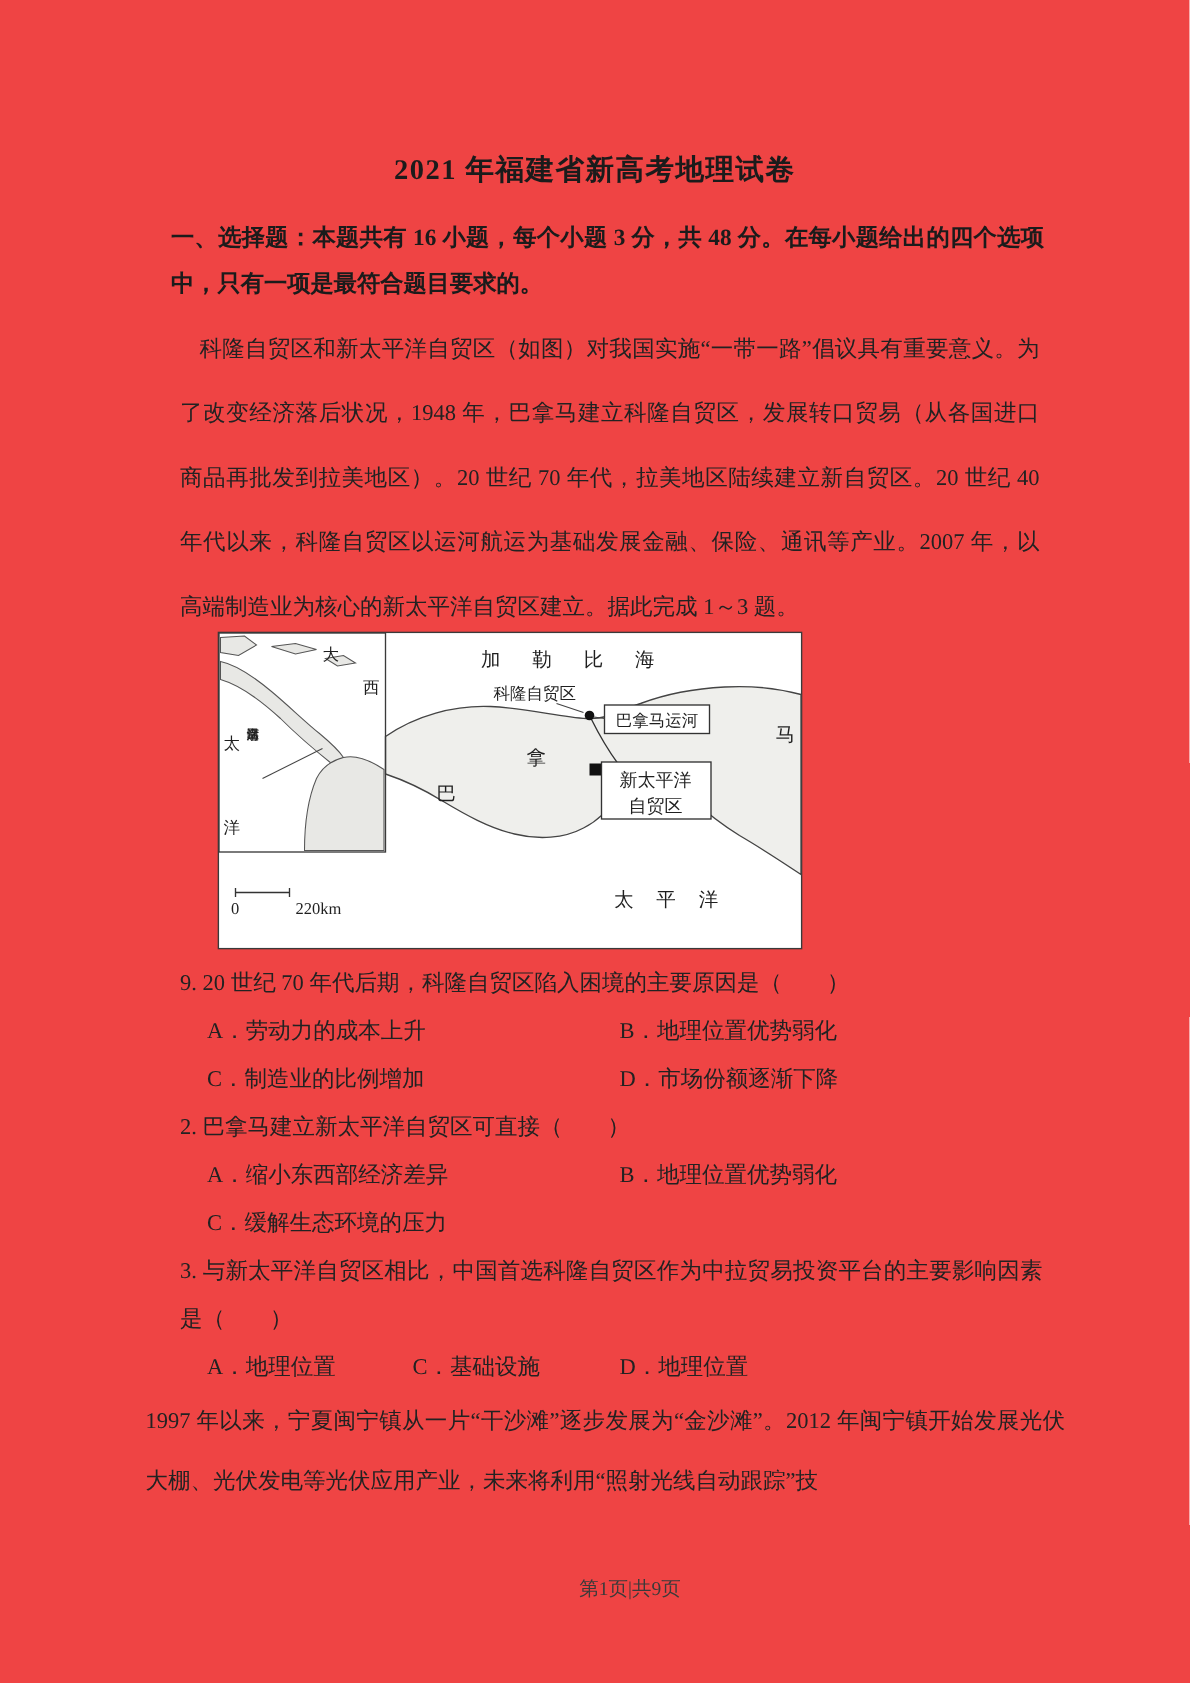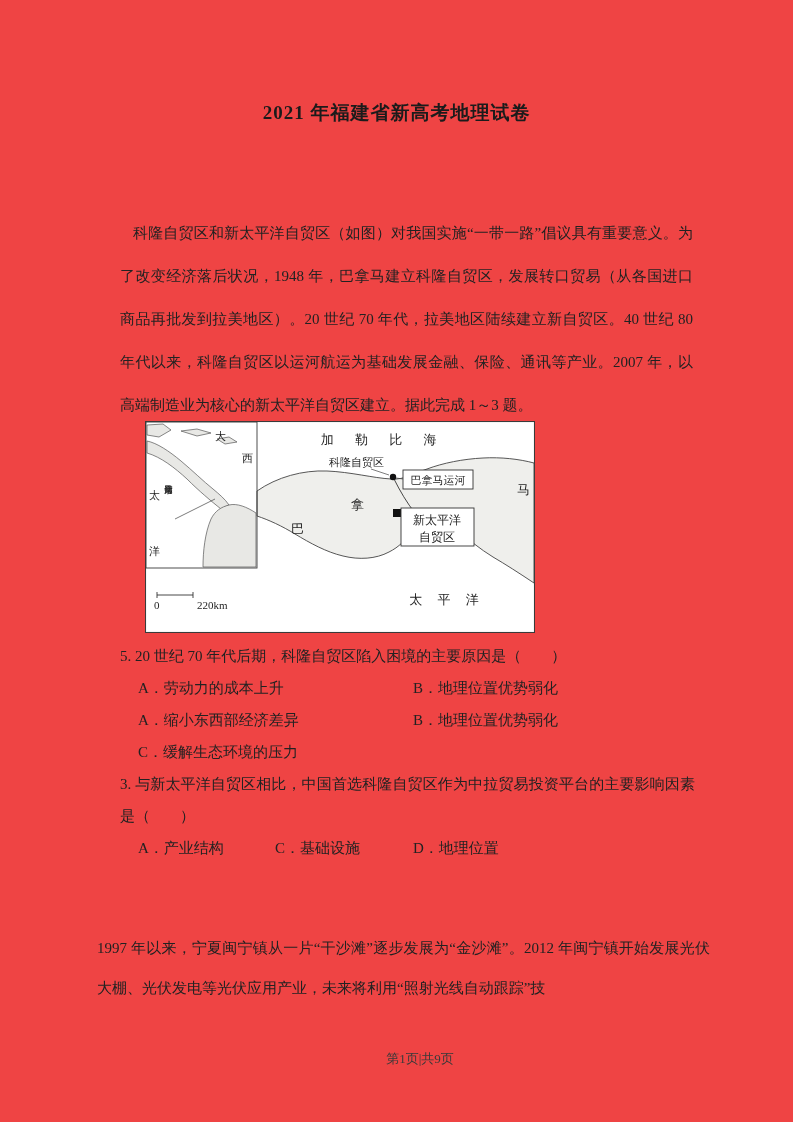--- a/index.html
+++ b/index.html
@@ -60,22 +60,23 @@
     font-size:13px; color:#3a3a3a;padding-left:47px;
   }
 </style>
 </head>
 <body>
 
 <div class="page">
 
   <h1 class="title">2021 年福建省新高考地理试卷</h1>
 
+  <p class="section-header">一、选择题：本题共有 16 小题，每个小题 3 分，共 48 分。在每小题给出的四个选项中，只有一项是最符合题目要求的。</p>
 
-  <p class="passage1">科隆自贸区和新太平洋自贸区（如图）对我国实施“一带一路”倡议具有重要意义。为了改变经济落后状况，1948 年，巴拿马建立科隆自贸区，发展转口贸易（从各国进口商品再批发到拉美地区）。20 世纪 70 年代，拉美地区陆续建立新自贸区。40 世纪 80 年代以来，科隆自贸区以运河航运为基础发展金融、保险、通讯等产业。2007 年，以高端制造业为核心的新太平洋自贸区建立。据此完成 1～3 题。</p>
+  <p class="passage1">科隆自贸区和新太平洋自贸区（如图）对我国实施“一带一路”倡议具有重要意义。为了改变经济落后状况，1948 年，巴拿马建立科隆自贸区，发展转口贸易（从各国进口商品再批发到拉美地区）。20 世纪 70 年代，拉美地区陆续建立新自贸区。20 世纪 40 年代以来，科隆自贸区以运河航运为基础发展金融、保险、通讯等产业。2007 年，以高端制造业为核心的新太平洋自贸区建立。据此完成 1～3 题。</p>
 
   <div class="map-wrap">
     <svg width="390" height="212" viewBox="0 0 390 212">
 
       <rect class="map-border" x="0.5" y="0.5" width="389" height="211"></rect>
 
       <path class="land" d="M112,70 C132,56 158,49 182,50 C206,51 228,57 246,58 C260,59 270,52 282,48 C298,42 318,38 338,37 C356,36 374,38 389,42 L389,162 C374,152 360,143 348,136 C335,128 324,119 314,110 C306,102 298,95 289,94 C279,93 272,100 267,109 C261,119 254,126 244,131 C231,138 214,139 198,135 C181,131 165,122 150,113 C137,105 124,99 112,95 Z"></path>
 
       <path class="map-line" d="M249,58 C255,70 262,82 270,92"></path>
 
@@ -117,37 +118,42 @@
 
       <text x="70" y="19" class="svg-label">大</text>
       <text x="97" y="41" class="svg-label">西</text>
       <text x="4" y="78" class="svg-label">太</text>
       <text x="4" y="134" class="svg-label">洋</text>
       <text x="24" y="58" class="inset-tiny" style="writing-mode:vertical-rl;text-orientation:upright;">巴拿马运河</text>
     </svg>
   </div>
 
   <div class="questions">
-    <div class="q-stem">5. 20 世纪 70 年代后期，科隆自贸区陷入困境的主要原因是（　　）</div>
+    <div class="q-stem">9. 20 世纪 70 年代后期，科隆自贸区陷入困境的主要原因是（　　）</div>
     <div class="opt-row2">
       <span class="opt">A．劳动力的成本上升</span>
       <span class="opt">B．地理位置优势弱化</span>
     </div>
+    <div class="opt-row2">
+      <span class="opt">C．制造业的比例增加</span>
+      <span class="opt">D．市场份额逐渐下降</span>
+    </div>
 
+    <div class="q-stem">2. 巴拿马建立新太平洋自贸区可直接（　　）</div>
     <div class="opt-row2">
       <span class="opt">A．缩小东西部经济差异</span>
       <span class="opt">B．地理位置优势弱化</span>
     </div>
     <div class="opt-row2">
       <span class="opt">C．缓解生态环境的压力</span>
     </div>
 
     <div class="q-stem">3. 与新太平洋自贸区相比，中国首选科隆自贸区作为中拉贸易投资平台的主要影响因素是（　　）</div>
     <div class="opt-row4">
-      <span class="opt">A．产业结构</span>
+      <span class="opt">A．地理位置</span>
       <span class="opt">C．基础设施</span>
       <span class="opt">D．地理位置</span>
     </div>
   </div>
 
   <p class="passage2">1997 年以来，宁夏闽宁镇从一片“干沙滩”逐步发展为“金沙滩”。2012 年闽宁镇开始发展光伏大棚、光伏发电等光伏应用产业，未来将利用“照射光线自动跟踪”技</p>
 
   <div class="footer">第1页|共9页</div>
 
 </div>

